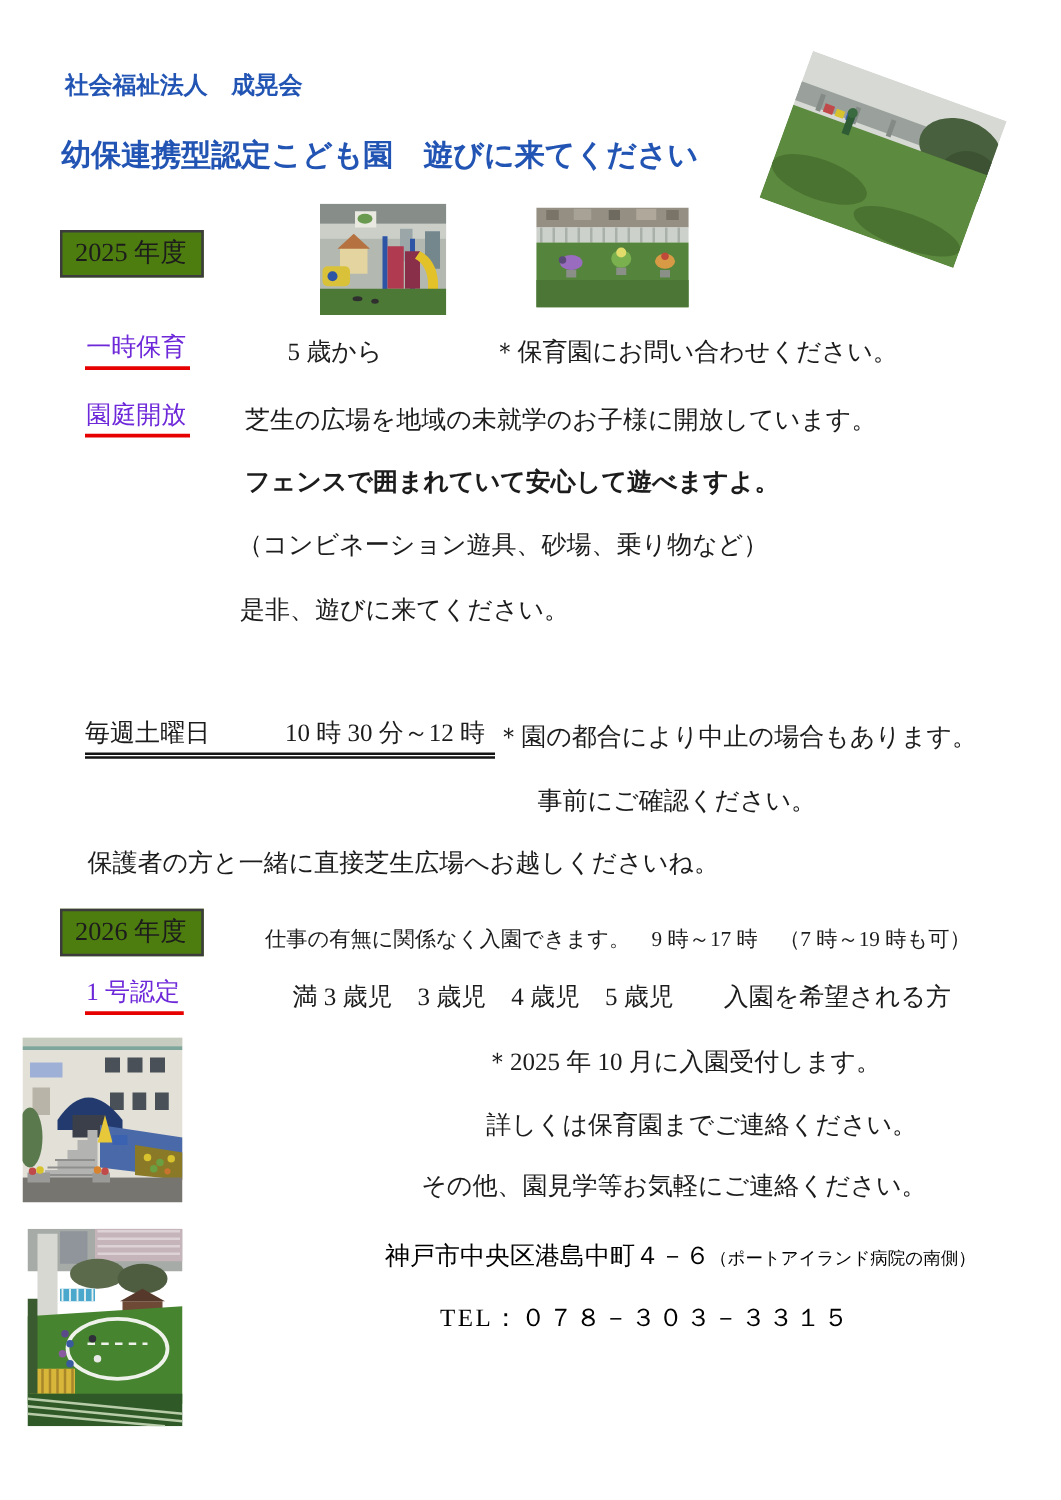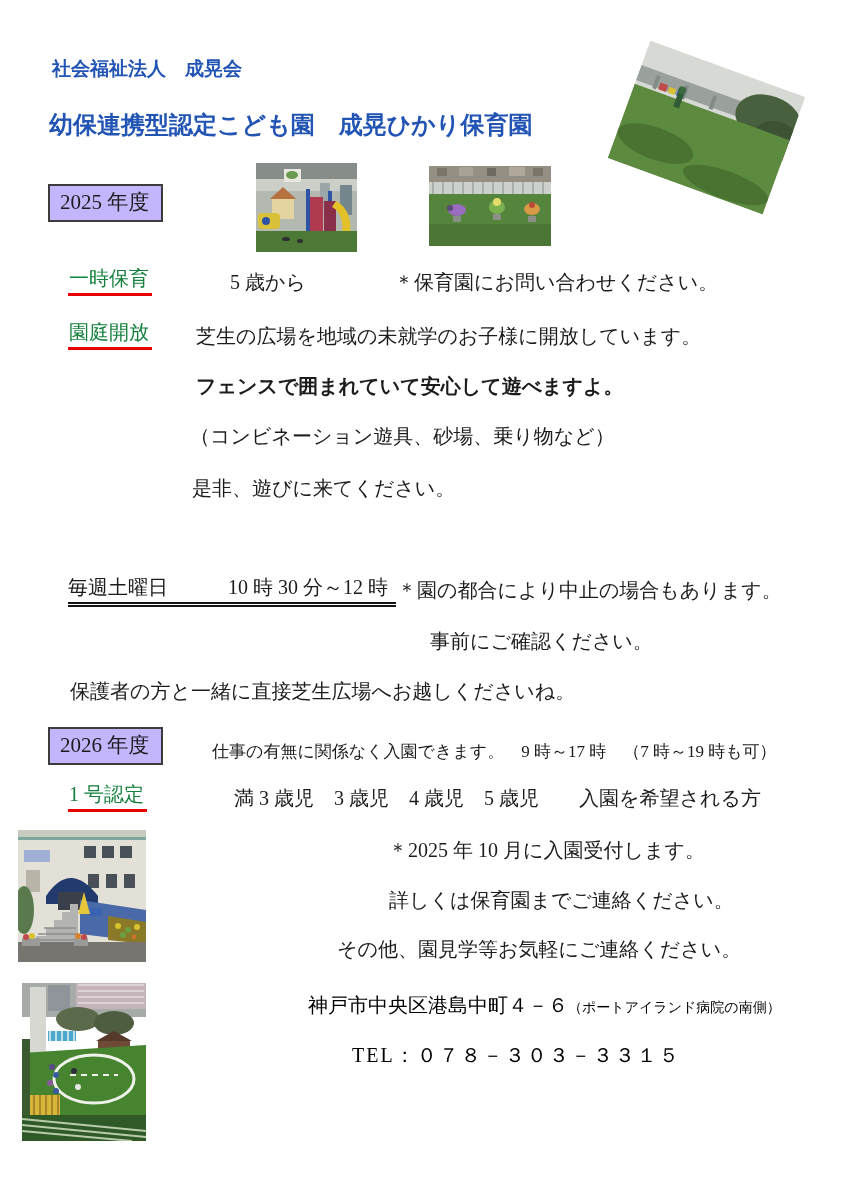--- a/index.html
+++ b/index.html
@@ -5,34 +5,34 @@
   html,body{margin:0;padding:0;background:#ffffff;}
   .page{
     position:relative;width:849px;height:1200px;background:#ffffff;
     font-family:"Liberation Serif","DejaVu Serif",serif;color:#1c1c1c;
     overflow:hidden;
     padding-left:34px;
   }
   .abs{position:absolute;white-space:nowrap;line-height:1.25;}
   .blue-bold{color:#2254b4;font-weight:bold;}
   .navy{color:#000000;}
-  .red-head{color:#15803d;border-bottom:3px solid #e60000;padding:0 3px 2px 1px;display:inline-block;}
-  .yearbox{border:2px solid #3c3c3c;padding:3px 12px 5px 10px;font-size:21px;background:#c4b5fd;display:inline-block;}
+  .red-head{color:#6d28d9;border-bottom:3px solid #e60000;padding:0 3px 2px 1px;display:inline-block;}
+  .yearbox{border:2px solid #3c3c3c;padding:3px 12px 5px 10px;font-size:21px;background:#4d7c0f;display:inline-block;}
   .dbl{display:inline-block;border-bottom:5px double #141414;padding:0 8px 2px 0;text-align:center;}
   .body20{font-size:20px;}
   .photo{position:absolute;overflow:visible;}
   .photo svg{display:block;}
 </style>
 </head>
 <body>
 
 <div class="page">
 
   <div class="abs blue-bold" style="left:52px;top:57px;font-size:19px;">社会福祉法人　成晃会</div>
-  <div class="abs blue-bold" style="left:49px;top:110px;font-size:24px;">幼保連携型認定こども園　成晃ひかり保育園</div>
+  <div class="abs blue-bold" style="left:49px;top:110px;font-size:24px;">幼保連携型認定こども園　遊びに来てください</div>
 
   <div class="photo" style="left:608px;top:40px;width:198px;height:176px;" aria-label="grass-field-photo">
     <svg width="165" height="125" viewBox="0 0 165 125" style="position:absolute;left:16px;top:25px;transform:rotate(20deg);transform-origin:50% 50%;">
       <rect x="0" y="0" width="165" height="125" fill="#d7d9d4"></rect>
       <rect x="0" y="26" width="165" height="16" fill="#9aa19c"></rect>
       <rect x="18" y="30" width="4" height="14" fill="#848a85"></rect>
       <rect x="48" y="30" width="4" height="14" fill="#848a85"></rect>
       <rect x="78" y="30" width="4" height="14" fill="#848a85"></rect>
       <rect x="24" y="36" width="8" height="7" fill="#c04a4a"></rect>
       <rect x="34" y="37" width="7" height="6" fill="#d8c22e"></rect>

